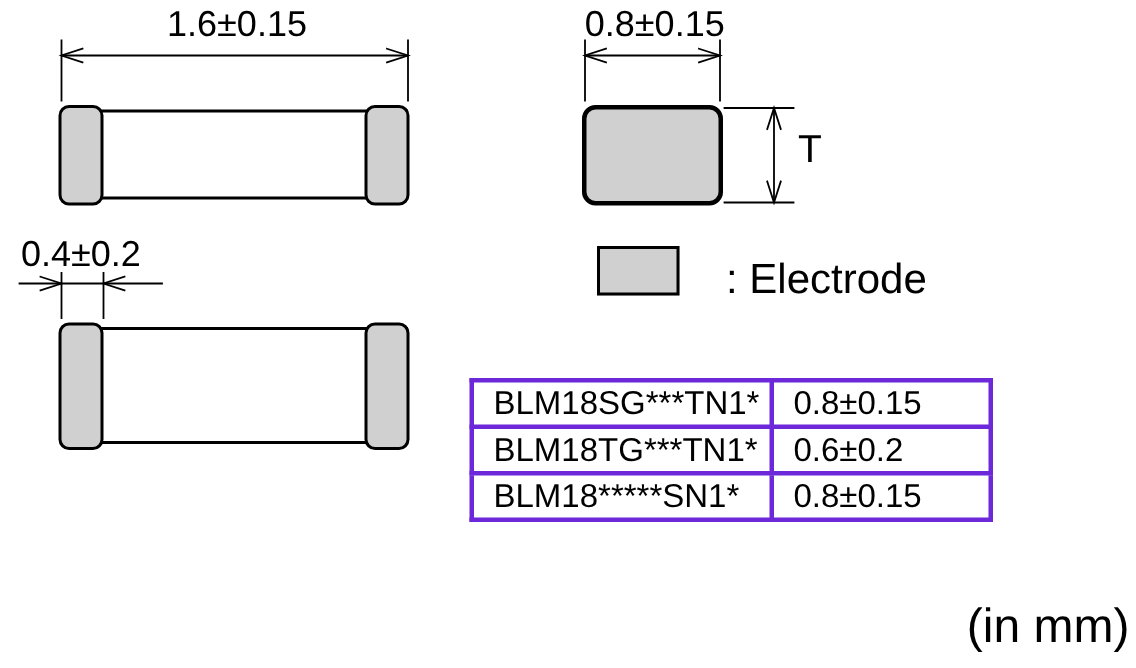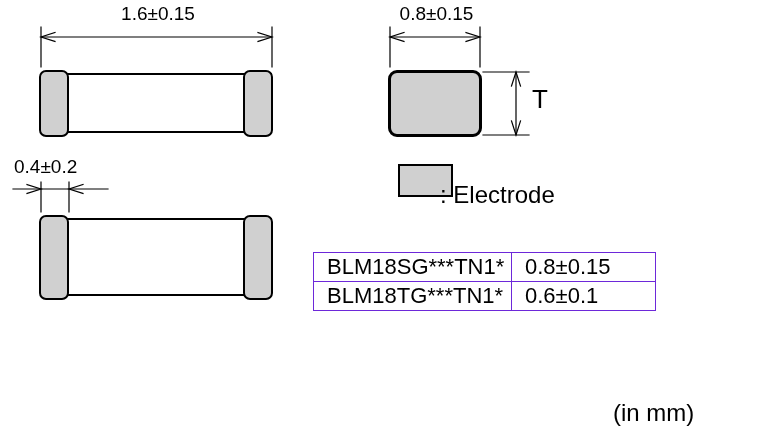--- a/index.html
+++ b/index.html
@@ -1,49 +1,49 @@
 <!DOCTYPE html>
 <html><head>
 <meta charset="utf-8">
 <style>
   html,body{margin:0;padding:0;background:#fff;}
   #canvas{
     position:relative;width:757px;height:445px;background:#ffffff;
     font-family:"Liberation Sans",sans-serif;color:#000;overflow:hidden;
   }
   .svg-overlay{position:absolute;left:0;top:0;z-index:3;}
-  .lbl{position:absolute;white-space:nowrap;font-size:19px;line-height:1.05;color:#000;z-index:4;}
+  .lbl{position:absolute;white-space:nowrap;font-size:24px;line-height:1.05;color:#000;z-index:4;}
   .lbl.center{text-align:center;}
   .chip-body{
     position:absolute;background:#fff;border:2px solid #000;box-sizing:border-box;z-index:1;
   }
   .electrode{
     position:absolute;background:#d0d0d0;border:2.5px solid #000;border-radius:7px;
     box-sizing:border-box;z-index:2;
   }
   .end-view-box{
     position:absolute;left:388px;top:70px;width:94px;height:67px;
     background:#d0d0d0;border:3px solid #000;border-radius:9px;box-sizing:border-box;z-index:2;
   }
   .legend-swatch{
     position:absolute;left:398px;top:164px;width:55px;height:33px;
     background:#d0d0d0;border:2.5px solid #000;box-sizing:border-box;z-index:2;
   }
-  .legend-label{position:absolute;left:440px;top:170px;font-size:24px;z-index:4;margin-top:11px;}
+  .legend-label{position:absolute;left:484px;top:170px;font-size:28px;z-index:4;}
   table.t-table{
     position:absolute;left:313px;top:252px;border-collapse:collapse;z-index:4;
     font-size:22px;
   }
   table.t-table td{
-    border:1px solid #6d28d9;height:28px;padding:0 6px 0 13px;white-space:nowrap;
+    border:3px solid #6d28d9;height:28px;padding:0 6px 0 13px;white-space:nowrap;
     vertical-align:middle;
   }
   td.part-cell{width:178px;}
   td.thick-cell{width:124px;}
-  .unit-note{position:absolute;left:613px;top:399px;width:140px;font-size:24px;z-index:4;}
+  .unit-note{position:absolute;left:613px;top:399px;width:140px;text-align:right;font-size:32px;z-index:4;}
 </style>
 </head>
 <body>
 
 <div id="canvas">
 
   <svg class="svg-overlay" width="757" height="445" viewBox="0 0 757 445">
     <g stroke="#000" stroke-width="1.2" fill="none" stroke-linecap="square">
 
       <g>
@@ -95,20 +95,24 @@
   <div class="legend-label">: Electrode</div>
 
   <table class="t-table">
     <tbody>
       <tr>
         <td class="part-cell">BLM18SG***TN1*</td>
         <td class="thick-cell">0.8±0.15</td>
       </tr>
       <tr>
         <td class="part-cell">BLM18TG***TN1*</td>
-        <td class="thick-cell">0.6±0.1</td>
+        <td class="thick-cell">0.6±0.2</td>
+      </tr>
+      <tr>
+        <td class="part-cell">BLM18*****SN1*</td>
+        <td class="thick-cell">0.8±0.15</td>
       </tr>
     </tbody>
   </table>
 
   <div class="unit-note">(in mm)</div>
 
 </div>
 
 </body></html>

